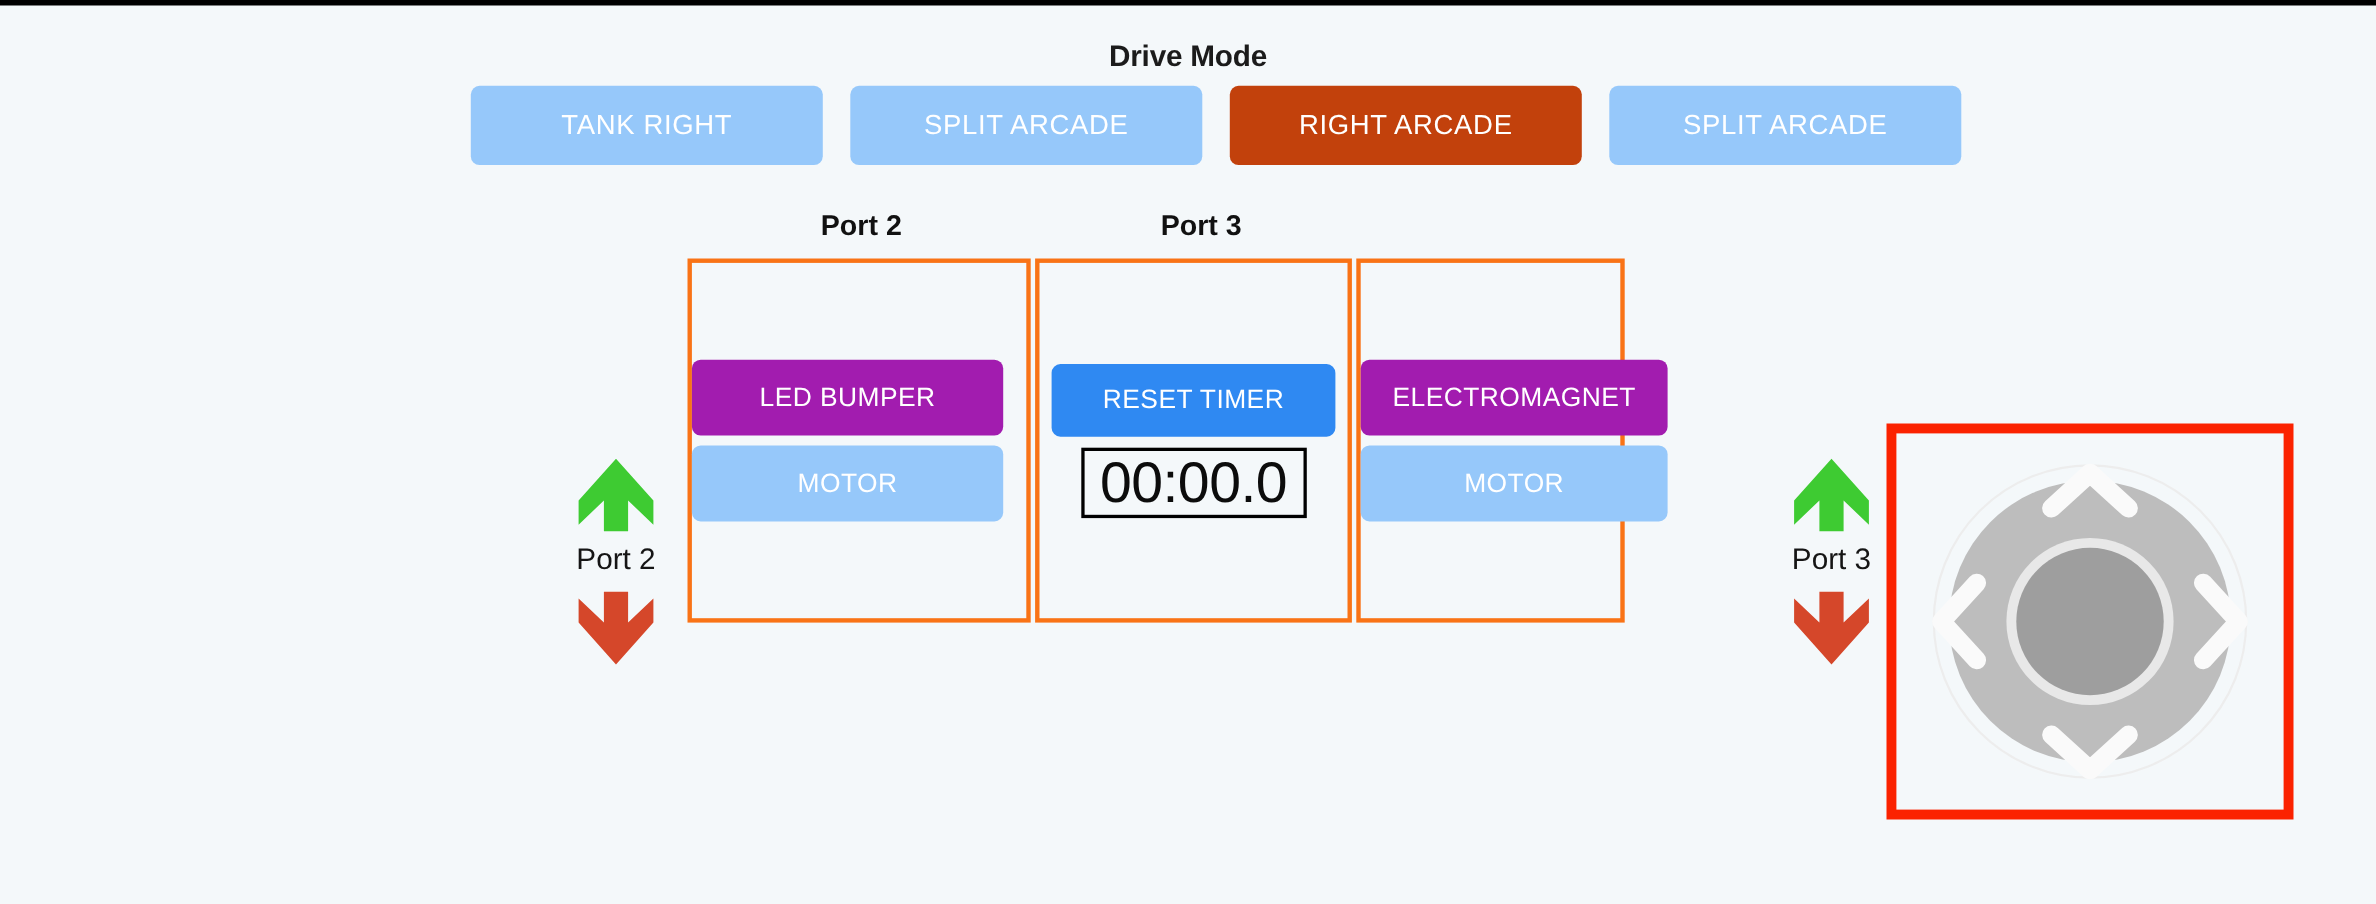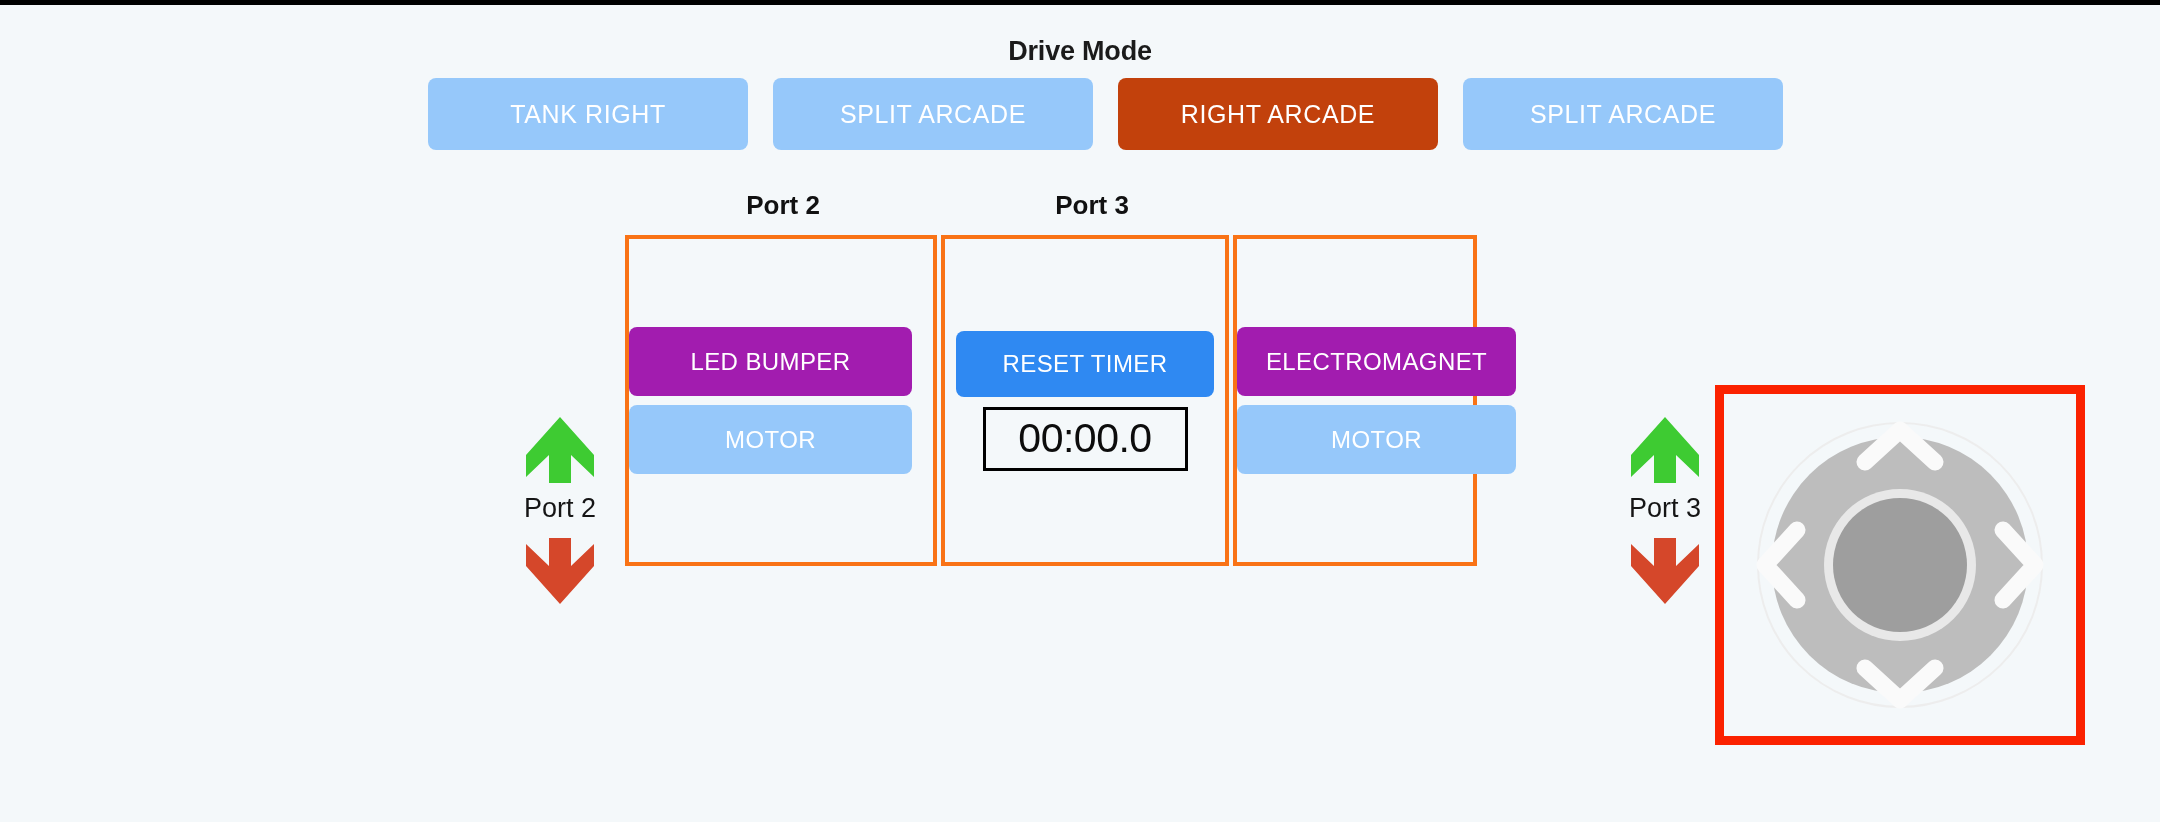--- a/index.html
+++ b/index.html
@@ -151,21 +151,21 @@
   }
   .timer-display {
     width: 205px;
     height: 64px;
     border: 3px solid #000000;
     background: #f4f8fa;
     box-sizing: border-box;
     display: flex;
     align-items: center;
     justify-content: center;
-    font-size: 41px;
+    font-size: 52px;
     color: #0c0c0c;
     letter-spacing: -0.5px;
   }
 
   
   .port-stack {
     position: absolute;
     display: flex;
     flex-direction: column;
     align-items: center;

